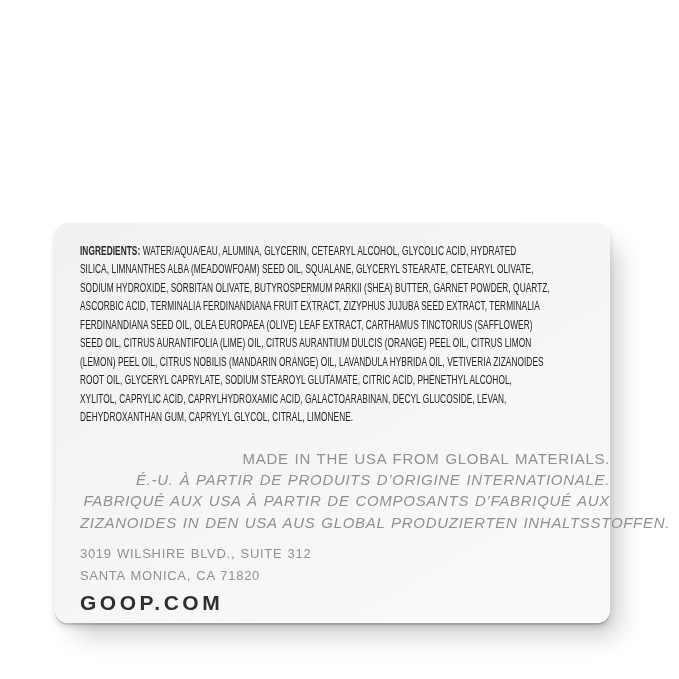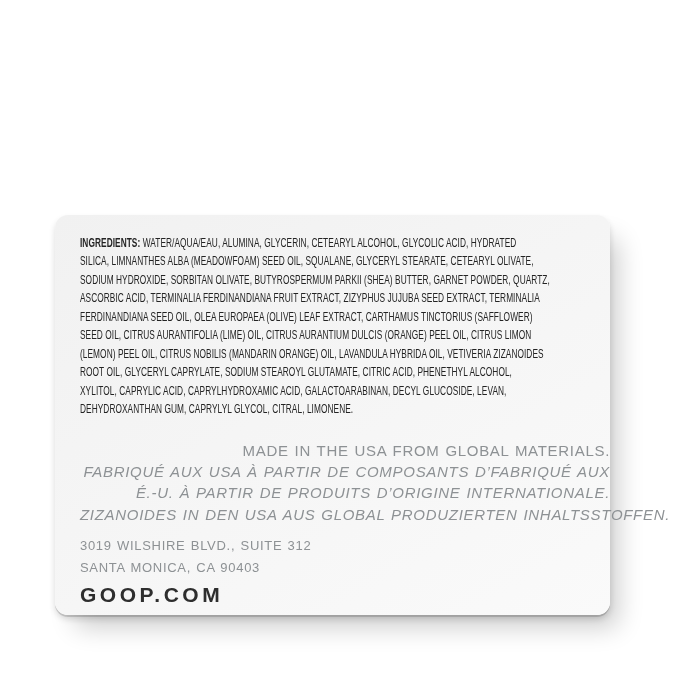--- a/index.html
+++ b/index.html
@@ -13,21 +13,21 @@
   }
   .stage {
     position: relative;
     width: 679px;
     height: 679px;
     background: #ffffff;
   }
   .card {
     position: absolute;
     left: 55px;
-    top: 215px;
+    top: 223px;
     width: 555px;
     height: 400px;
     box-sizing: border-box;
     padding: 18.5px 0 0 25px;
     border-radius: 13px;
     background: linear-gradient(150deg, #f1f1f1 0%, #f5f5f5 45%, #fafafa 100%);
     box-shadow:
       0 2px 0 rgba(0,0,0,0.14),
       0 4px 6px rgba(0,0,0,0.14),
       14px 18px 26px -6px rgba(0,0,0,0.20);
@@ -85,23 +85,23 @@
         <div class="ing-line">ASCORBIC ACID, TERMINALIA FERDINANDIANA FRUIT EXTRACT, ZIZYPHUS JUJUBA SEED EXTRACT, TERMINALIA</div>
         <div class="ing-line">FERDINANDIANA SEED OIL, OLEA EUROPAEA (OLIVE) LEAF EXTRACT, CARTHAMUS TINCTORIUS (SAFFLOWER)</div>
         <div class="ing-line">SEED OIL, CITRUS AURANTIFOLIA (LIME) OIL, CITRUS AURANTIUM DULCIS (ORANGE) PEEL OIL, CITRUS LIMON</div>
         <div class="ing-line">(LEMON) PEEL OIL, CITRUS NOBILIS (MANDARIN ORANGE) OIL, LAVANDULA HYBRIDA OIL, VETIVERIA ZIZANOIDES</div>
         <div class="ing-line">ROOT OIL, GLYCERYL CAPRYLATE, SODIUM STEAROYL GLUTAMATE, CITRIC ACID, PHENETHYL ALCOHOL,</div>
         <div class="ing-line">XYLITOL, CAPRYLIC ACID, CAPRYLHYDROXAMIC ACID, GALACTOARABINAN, DECYL GLUCOSIDE, LEVAN,</div>
         <div class="ing-line">DEHYDROXANTHAN GUM, CAPRYLYL GLYCOL, CITRAL, LIMONENE.</div>
       </div>
     <div class="origin">
         <div class="origin-line">MADE IN THE USA FROM GLOBAL MATERIALS.</div>
+        <div class="origin-line it">É.-U. À PARTIR DE PRODUITS D’ORIGINE INTERNATIONALE.</div>
         <div class="origin-line it">FABRIQUÉ AUX USA À PARTIR DE COMPOSANTS D’FABRIQUÉ AUX</div>
-        <div class="origin-line it">É.-U. À PARTIR DE PRODUITS D’ORIGINE INTERNATIONALE.</div>
         <div class="origin-line it">ZIZANOIDES IN DEN USA AUS GLOBAL PRODUZIERTEN INHALTSSTOFFEN.</div>
       </div>
     <div class="address">
         <div class="addr-line">3019 WILSHIRE BLVD., SUITE 312</div>
-        <div class="addr-line">SANTA MONICA, CA 90403</div>
+        <div class="addr-line">SANTA MONICA, CA 71820</div>
       </div>
     <div class="website">GOOP.COM</div>
   </div>
 </div>
 
 </body></html>

